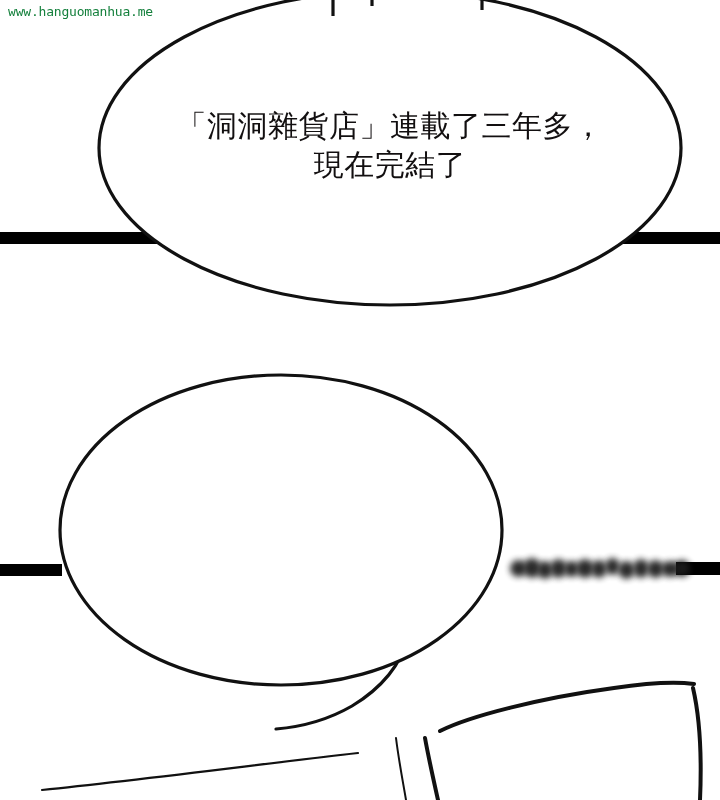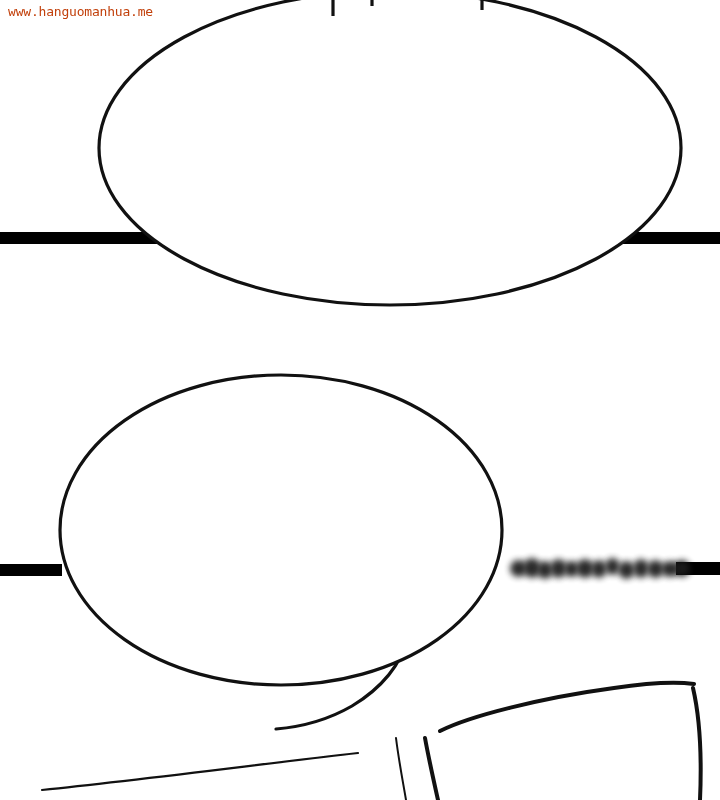--- a/index.html
+++ b/index.html
@@ -24,21 +24,21 @@
     width: 720px;
     height: 800px;
   }
   .watermark {
     position: absolute;
     left: 8px;
     top: 4px;
     font-family: "DejaVu Sans Mono", monospace;
     font-size: 13px;
     letter-spacing: -0.2px;
-    color: #c2410c;
+    color: #15803d;
     white-space: nowrap;
     z-index: 40;
   }
   .bubble-text {
     position: absolute;
     z-index: 30;
     text-align: center;
     color: #120f10;
     font-family: "DejaVu Sans", "Liberation Sans", sans-serif;
     font-weight: 500;
@@ -129,17 +129,19 @@
     <div class="smudge" style="left:68px; top:7px;  width:18px; height:19px;"></div>
     <div class="smudge" style="left:83px; top:8px;  width:16px; height:18px;"></div>
     <div class="smudge" style="left:97px; top:6px;  width:15px; height:17px;"></div>
     <div class="smudge" style="left:110px;top:9px;  width:17px; height:18px;"></div>
     <div class="smudge" style="left:125px;top:7px;  width:16px; height:19px;"></div>
     <div class="smudge" style="left:139px;top:8px;  width:17px; height:18px;"></div>
     <div class="smudge" style="left:153px;top:9px;  width:18px; height:16px;"></div>
     <div class="smudge" style="left:166px;top:8px;  width:16px; height:17px;"></div>
   </div>
 
+  <div id="bubble1-text" class="bubble-text">「洞洞雜貨店」連載了三年多，
+現在完結了</div>
 
 
   <div class="watermark">www.hanguomanhua.me</div>
 
 </div>
 
 </body></html>

